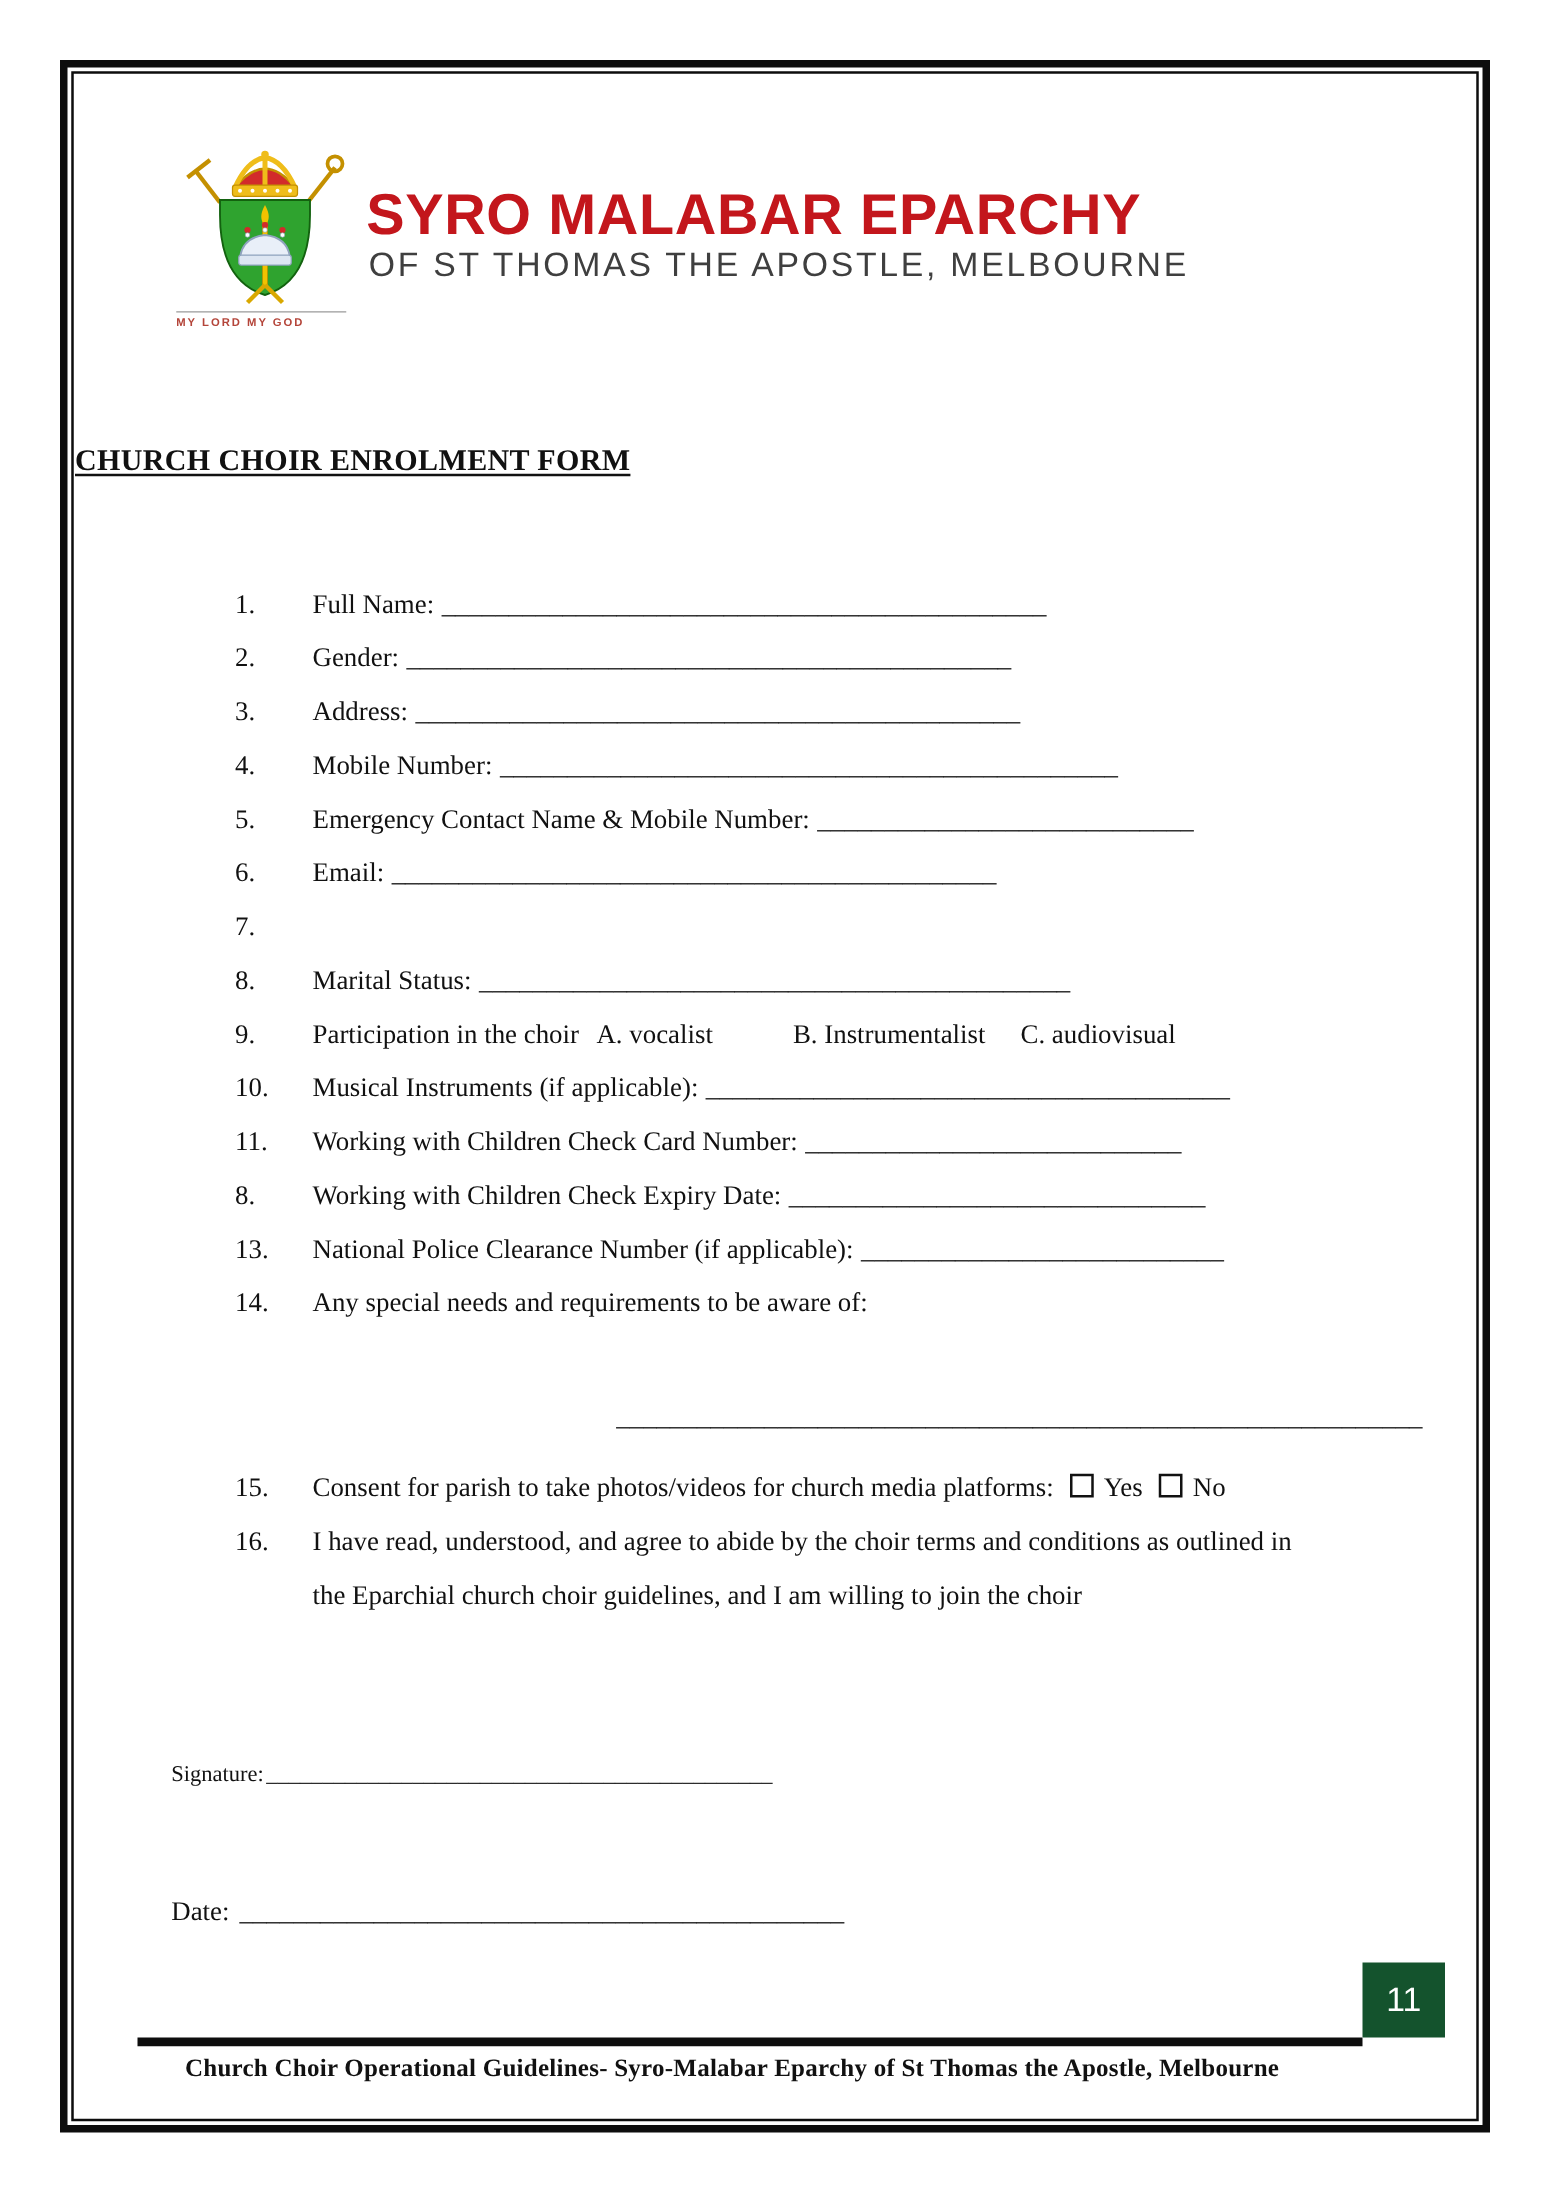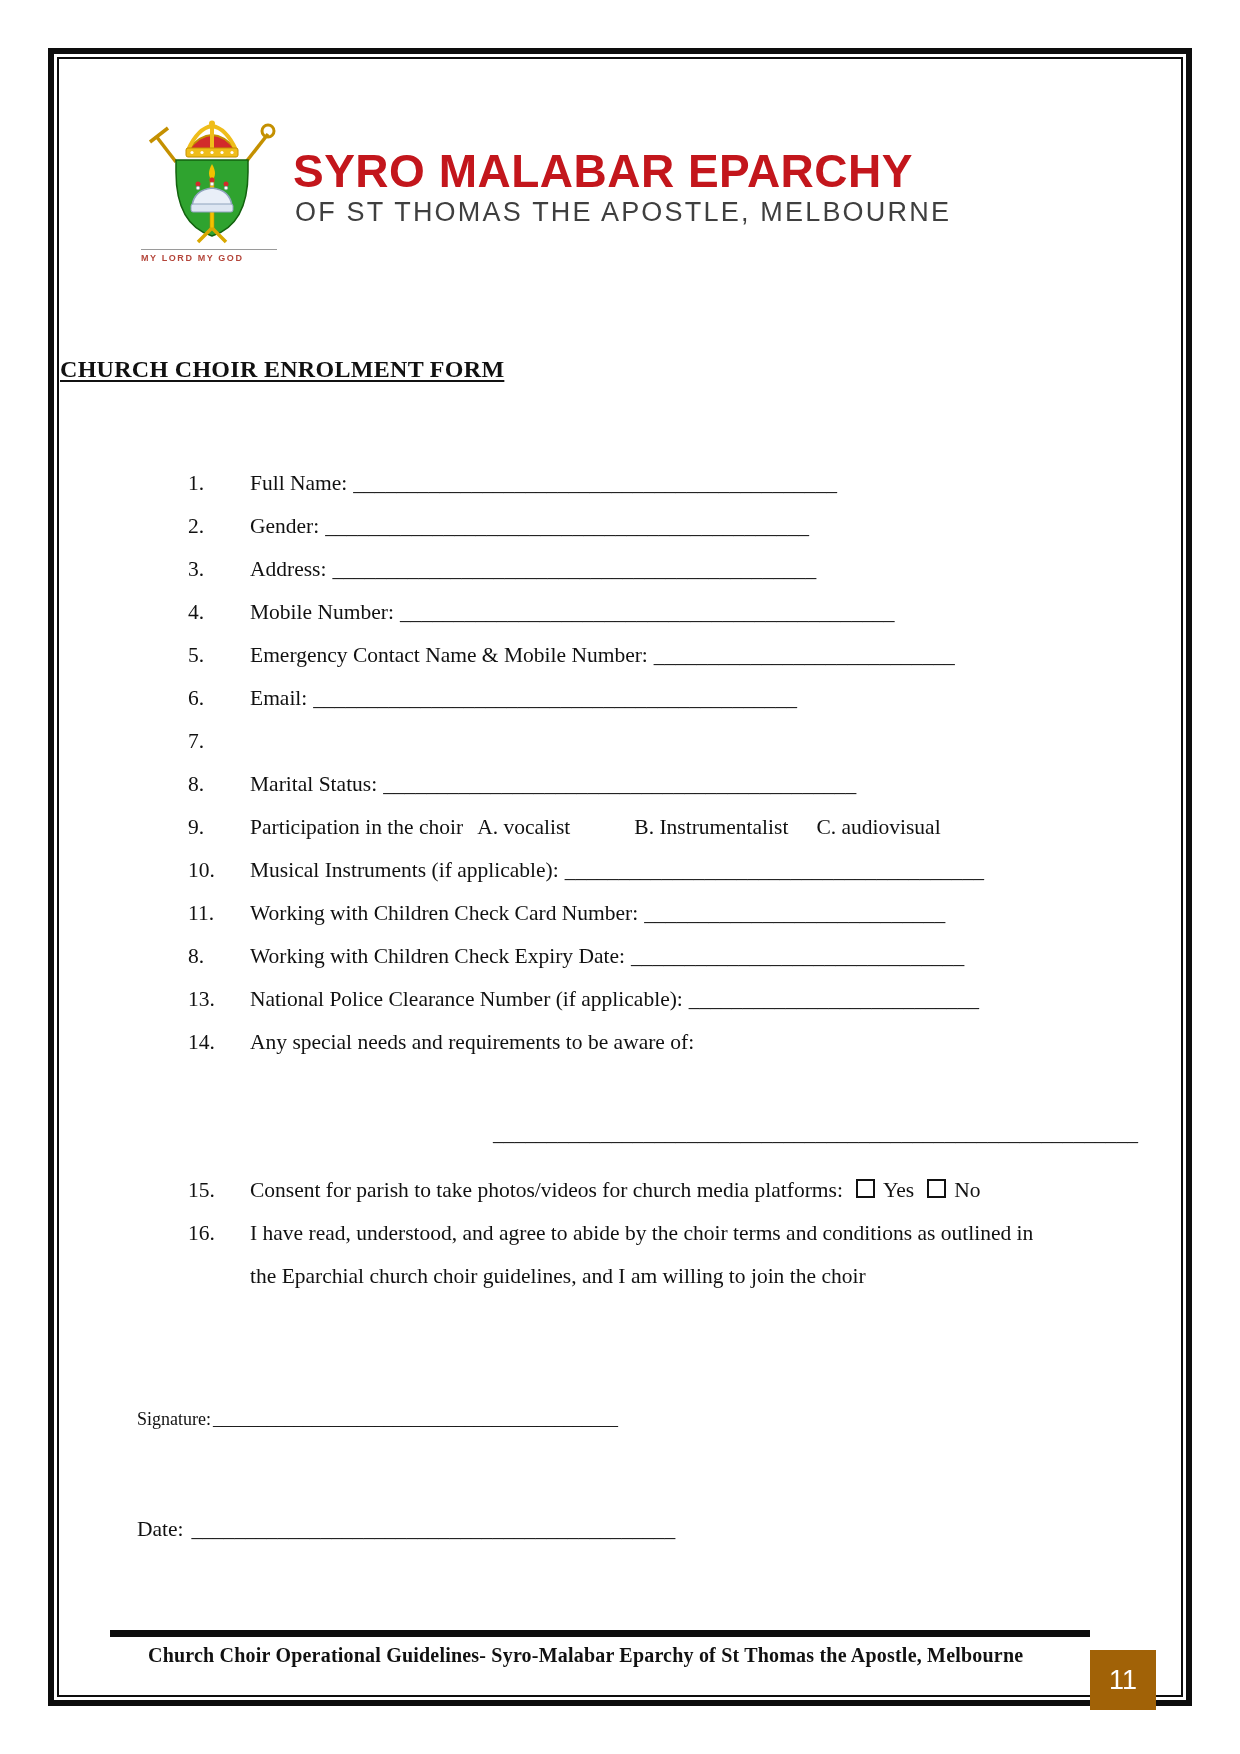--- a/index.html
+++ b/index.html
@@ -41,21 +41,21 @@
   
   .signature-row{position:absolute;left:137px;top:1398px;font-size:18px;line-height:43px;}
   .date-row{position:absolute;left:137px;top:1508px;font-size:21.5px;line-height:43px;}
   .signature-row .fill-line{margin-left:2px;}
   .date-row .fill-line{margin-left:8px;}
 
   
   .footer-rule{position:absolute;left:110px;top:1630px;width:980px;height:7px;background:#0d0d0d;}
   .footer-text{position:absolute;left:148px;top:1644px;font-weight:bold;
                font-size:20px;letter-spacing:0.2px;white-space:nowrap;}
-  .page-number{position:absolute;left:1090px;top:1650px;width:66px;height:60px;background:#a16207;
+  .page-number{position:absolute;left:1090px;top:1570px;width:66px;height:60px;background:#14532d;
                color:#fff;font-family:"Liberation Sans",sans-serif;font-size:27px;
                display:flex;align-items:center;justify-content:center;}
 </style>
 </head>
 <body>
 
 <div class="page">
   <div class="frame-outer"></div>
   <div class="frame-inner"></div>
 

